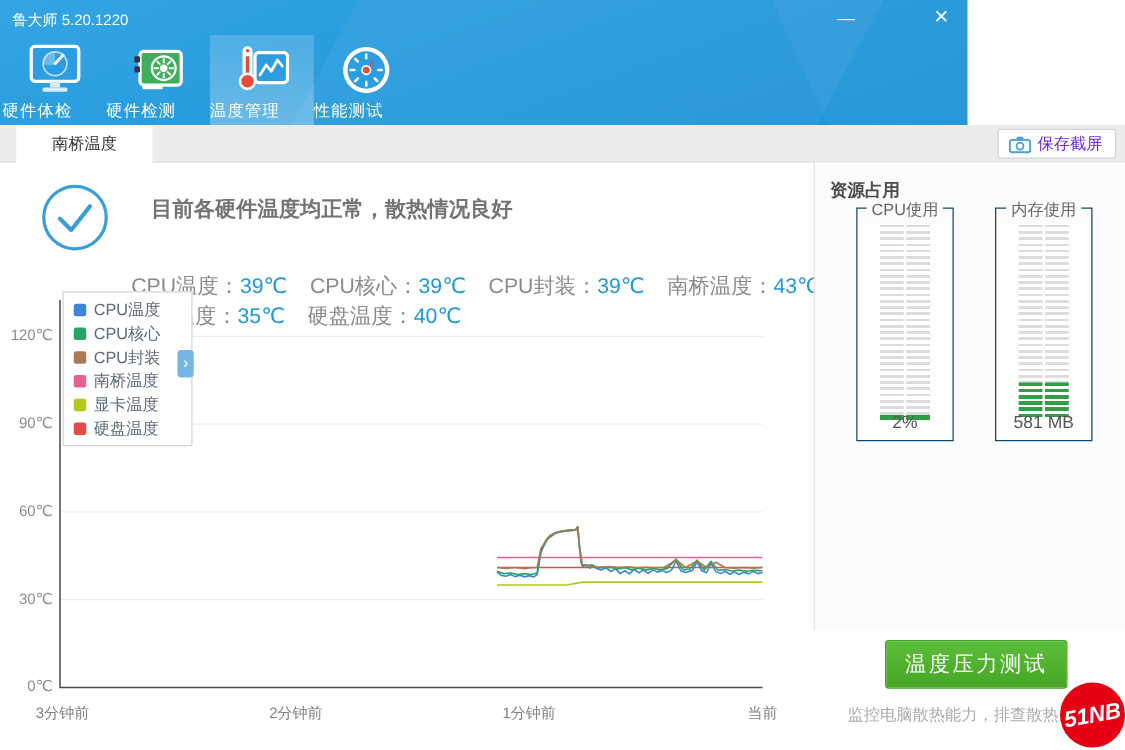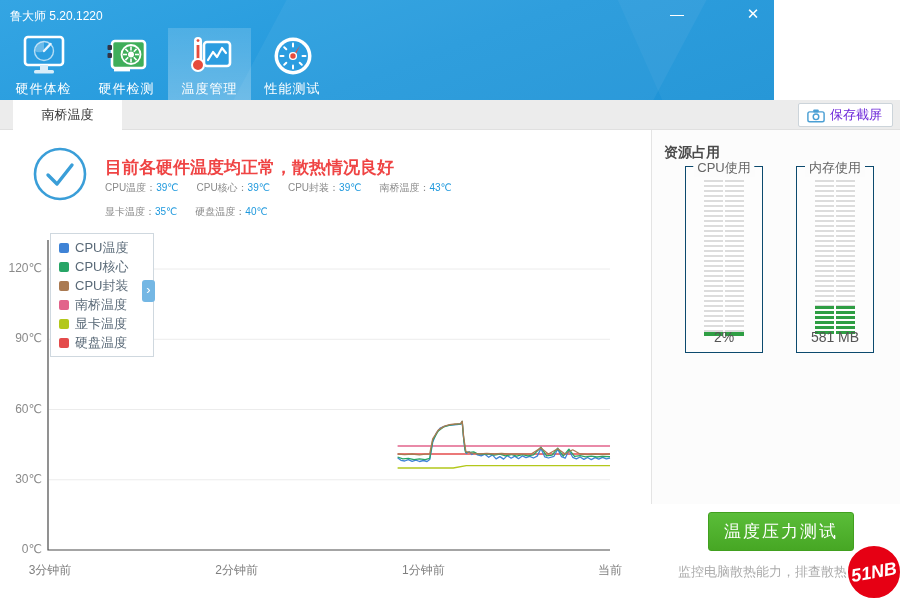--- a/index.html
+++ b/index.html
@@ -14,42 +14,42 @@
           background:rgba(255,255,255,0.05);transform:skewX(-28deg);}
   .header .deco2{position:absolute;left:640px;top:-60px;width:260px;height:220px;
           background:rgba(255,255,255,0.04);transform:skewX(24deg);}
   .app-title{position:absolute;left:10px;top:8px;color:#fff;font-size:12px;}
   .win-btn{position:absolute;top:2px;width:30px;height:24px;color:#fff;text-align:center;
           line-height:24px;font-size:14px;cursor:default;}
   .win-btn.min{right:82px;}
   .win-btn.close{right:6px;font-size:15px;}
 
   .nav{position:absolute;left:2px;top:28px;display:flex;height:72px;}
-  .nav-item{position:relative;width:83px;height:72px;text-align:center;color:#fff;cursor:default;}
+  .nav-item{position:relative;width:83px;height:72px;text-align:left;color:#fff;cursor:default;}
   .nav-item.active{background:linear-gradient(to bottom,rgba(255,255,255,0.16),rgba(255,255,255,0.30));}
   .nav-icon{display:block;margin:5px auto 0;width:46px;height:46px;}
   .nav-label{display:block;font-size:13px;margin-top:1px;letter-spacing:1px;}
 
   
   .tabstrip{position:absolute;left:0;top:100px;width:900px;height:30px;background:#ececec;
             border-bottom:1px solid #e0e0e0;}
   .tab-active{position:absolute;left:13px;top:0;width:109px;height:31px;background:#fff;
             text-align:center;line-height:30px;font-size:13px;color:#333;}
   .weibo{position:absolute;right:116px;top:0;height:30px;display:flex;align-items:center;
             font-size:13px;color:#555;cursor:default;}
   .weibo svg{margin-right:5px;}
   .save-shot{position:absolute;right:7px;top:3px;height:24px;padding:0 10px 0 8px;background:#fff;
             border:1px solid #ccd4da;border-radius:2px;display:flex;align-items:center;
             font-size:13px;color:#6d28d9;cursor:default;}
   .save-shot svg{margin-right:5px;}
 
   
   .check-circle{position:absolute;left:33px;top:147px;width:54px;height:54px;}
-  .status-title{position:absolute;left:105px;top:156px;font-size:17px;font-weight:bold;color:#ef4444;}
-  .readings{position:absolute;left:105px;font-size:10px;white-space:nowrap;}
+  .status-title{position:absolute;left:121px;top:156px;font-size:17px;font-weight:bold;color:#737373;}
+  .readings{position:absolute;left:105px;font-size:17px;white-space:nowrap;margin-top:36px;}
   .readings.l1{top:181px;}
   .readings.l2{top:205px;}
   .reading{margin-right:18px;}
   .r-label{color:#8a8a8a;}
   .r-value{color:#1d98dd;}
 
   
   .chart{position:absolute;left:0;top:228px;width:660px;height:372px;}
   .chart svg.plot{position:absolute;left:0;top:0;}
   .y-label{position:absolute;left:0;width:42px;text-align:right;font-size:12px;color:#8a8a8a;}

